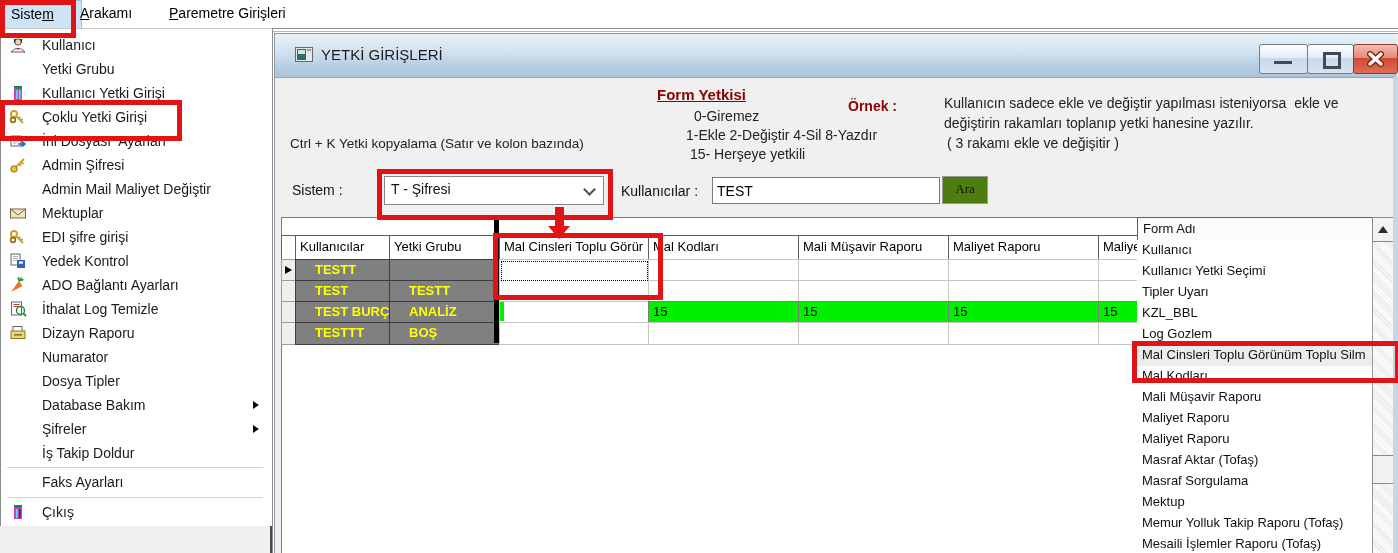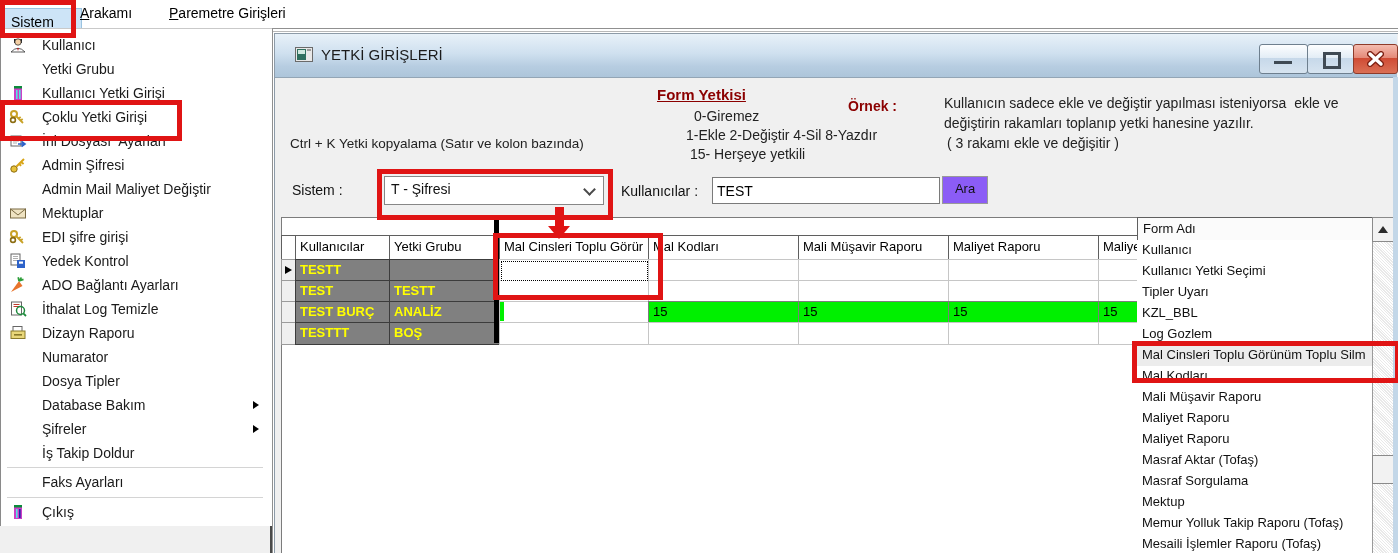--- a/index.html
+++ b/index.html
@@ -3,21 +3,21 @@
 <meta charset="utf-8">
 <style>
   html,body{margin:0;padding:0;background:#fff;}
   #app{position:relative;width:1398px;height:553px;overflow:hidden;
        font-family:"Liberation Sans","DejaVu Sans",sans-serif;color:#111;
        background:#fff;}
   
   .mbar-item{position:absolute;top:0;height:27px;line-height:27px;padding:0 8px;
        font-size:14px;color:#000;cursor:default;}
   .mbar-item .accel{text-decoration:underline;}
-  .mbar-sel{background:#cde4f7;border:1px solid #9bc3e0;margin-top:8px;}
+  .mbar-sel{background:#cde4f7;border:1px solid #9bc3e0;}
   
   #menu-panel{position:absolute;left:0;top:28px;width:271px;height:498px;
        background:#fff;border:1px solid #8a8a8a;border-top:1px solid #c9c9c9;}
   .mi{position:absolute;left:1px;width:267px;height:24px;cursor:default;}
   .mic{position:absolute;left:7px;top:3px;width:18px;height:18px;}
   .mil{position:absolute;left:40px;top:0;height:24px;line-height:24px;font-size:14px;color:#1a1a1a;white-space:pre;}
   .msep{position:absolute;left:6px;width:256px;height:1px;background:#d4d4d4;}
   .subarr{position:absolute;right:10px;top:8px;width:0;height:0;
        border-left:6px solid #000;border-top:4px solid transparent;border-bottom:4px solid transparent;}
   #menu-under{position:absolute;left:0;top:526px;width:270px;height:27px;background:#f0f0f0;border-right:2px solid #4a4a4a;}
@@ -45,29 +45,29 @@
   .desc{position:absolute;left:944px;font-size:14px;color:#222;white-space:pre;}
   #copy-hint{position:absolute;left:290px;top:136px;font-size:13.5px;color:#222;}
   #sistem-label{position:absolute;left:292px;top:182px;font-size:14px;}
   #sistem-select{position:absolute;left:384px;top:176px;width:212px;height:27px;background:#fff;
        border:1px solid #878787;font-size:14px;line-height:25px;padding-left:6px;cursor:default;}
   .chev{position:absolute;right:9px;top:8px;width:7px;height:7px;border-right:2px solid #4a4a4a;
        border-bottom:2px solid #4a4a4a;transform:rotate(45deg);}
   #kul-label{position:absolute;left:621px;top:183px;font-size:14px;}
   #kul-input{position:absolute;left:712px;top:177px;width:218px;height:25px;border:1px solid #7a7a7a;
        background:#fff;font-size:14px;padding:0 4px;font-family:"Liberation Sans",sans-serif;}
-  #ara-btn{position:absolute;left:942px;top:176px;width:44px;height:26px;background:#8b5cf6;
-       border:1px solid #999;font-size:13px;text-align:center;line-height:24px;cursor:default;}
+  #ara-btn{position:absolute;left:942px;top:176px;width:44px;height:26px;background:#4d7c0f;
+       border:1px solid #999;font-size:13px;text-align:center;line-height:24px;cursor:default;font-family:Liberation Serif, serif;}
   
   #grid-bg{position:absolute;left:281px;top:217px;width:855px;height:336px;background:#fff;
        border-top:1px solid #7c7c7c;border-left:1px solid #7c7c7c;}
   .hc{position:absolute;height:24px;background:#fff;border:1px solid #5f5f5f;
       font-size:13px;line-height:22px;padding-left:4px;color:#000;overflow:hidden;white-space:nowrap;}
   .gname{position:absolute;height:21px;background:#808080;border:1px solid #3c3c3c;
-      color:#ffff00;font-weight:bold;font-size:13px;line-height:19px;padding-left:4px;overflow:hidden;white-space:nowrap;}
+      color:#ffff00;font-weight:bold;font-size:13px;line-height:19px;padding-left:19px;overflow:hidden;white-space:nowrap;}
   .gcell{position:absolute;height:21px;background:#fff;border:1px solid #c6c6c6;
       font-size:13px;line-height:19px;padding-left:4px;overflow:hidden;}
   .green{background:#00f000;border-color:#7c7c7c;color:#000;}
   .ind{position:absolute;left:281px;width:14px;background:#efefef;border:1px solid #9b9b9b;}
   .rowptr{position:absolute;left:3px;top:6px;width:0;height:0;border-left:7px solid #000;
       border-top:4px solid transparent;border-bottom:4px solid transparent;}
   #sep-black{position:absolute;left:494px;top:217px;width:5px;height:126px;background:#000;}
   #sel-cell{position:absolute;left:501px;top:261px;width:145px;height:18px;border:1px dotted #000;background:#fff;}
   #green-sliver{position:absolute;left:500px;top:302px;width:4px;height:19px;background:#00f000;}
   

